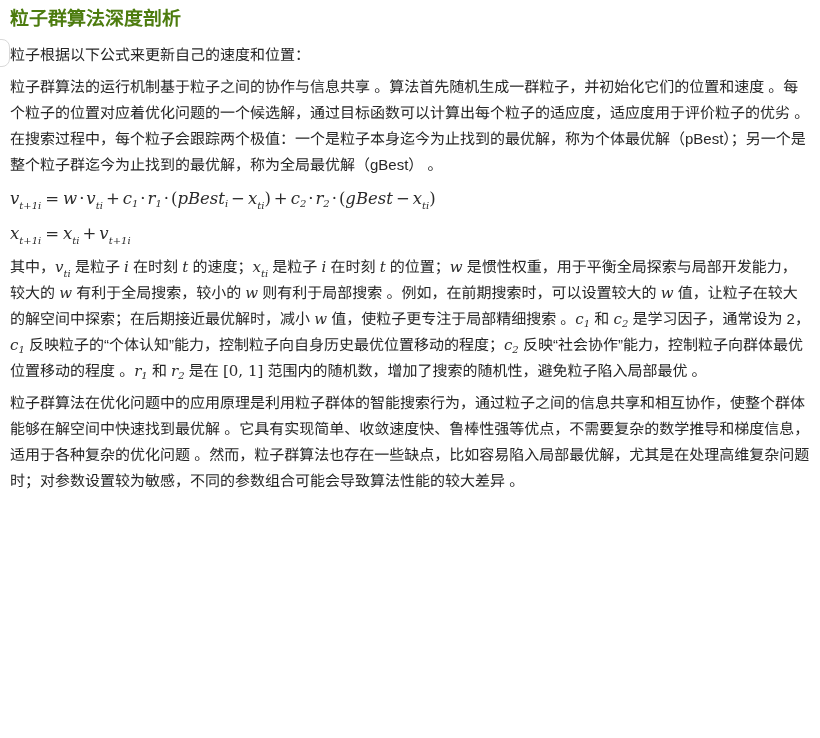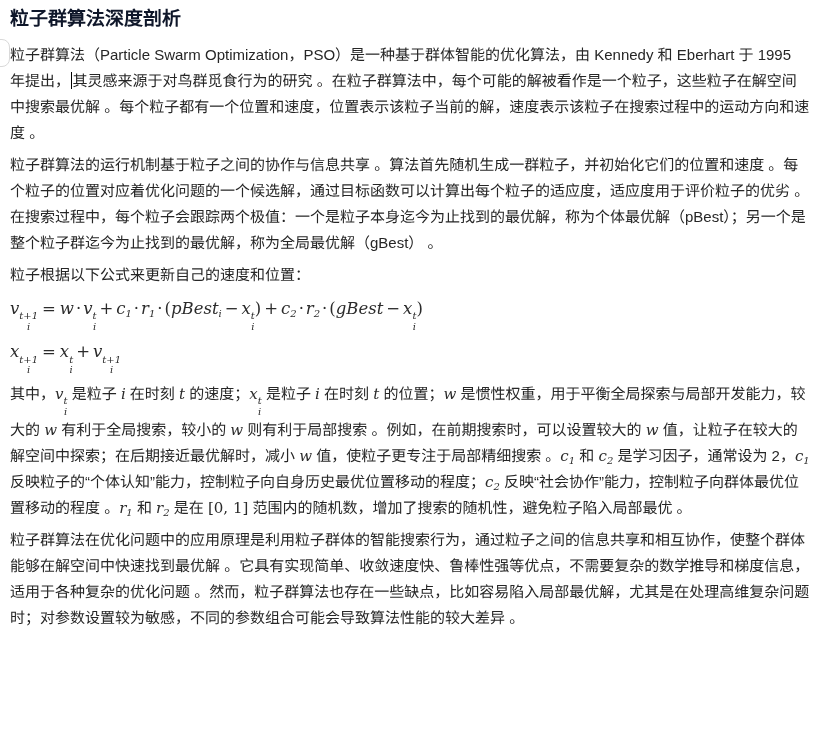--- a/index.html
+++ b/index.html
@@ -8,58 +8,57 @@
     background:#ffffff;
     font-family:"Liberation Sans","DejaVu Sans",sans-serif;
     color:#262626;
   }
   .page{position:relative;width:800px;padding:6px 10px 0 10px;}
   .block-handle{
     position:absolute;left:-28px;top:39px;width:36px;height:26px;
     border:1px solid #d9d9d9;border-radius:8px;background:transparent;
   }
   h1.doc-title{
-    margin:0 0 10px 0;font-size:19px;line-height:26px;font-weight:700;color:#0f172a;
+    margin:0 0 10px 0;font-size:19px;line-height:26px;font-weight:700;color:#4d7c0f;
   }
   .para{
     margin:0 0 6px 0;font-size:15px;line-height:26px;color:#262626;
     word-break:break-all;
   }
   .formula{
     margin:1px 0 5px 0;font-size:16.5px;line-height:30px;
     font-family:"DejaVu Serif","Liberation Serif",serif;color:#2b2b2b;
   }
   .math{font-family:"DejaVu Serif","Liberation Serif",serif;color:#2b2b2b;white-space:nowrap;}
   .mi{font-style:italic;}
   .mup{font-style:normal;}
   .mrel{margin:0 .24em;}
   .mbin{margin:0 .18em;}
   .mdot{margin:0 .12em;}
   sub,sup{font-size:10px;line-height:0;}
   sub{vertical-align:-0.25em;}
   .ss{
-    display:inline-flex;flex-direction:column;align-items:center;
+    display:inline-flex;flex-direction:row;align-items:flex-end;
     vertical-align:-0.52em;font-size:10px;line-height:1.06;font-style:italic;
   }
   .ss .sups,.ss .subs{display:block;}
   .caret{
     display:inline-block;width:1.5px;height:17px;background:#000000;
     vertical-align:-3px;margin:0 0.5px;
   }
 </style>
 </head>
 <body>
 
 <div class="page">
   <div class="block-handle"></div>
   <h1 class="doc-title">粒子群算法深度剖析</h1>
   <div id="doc-body">
-      <div class="para"><span>粒子群算法（Particle Swarm Optimization，PSO）是一种基于群体智能的优化算法，由 Kennedy 和 Eberhart 于 1995 年提出，</span><span class="caret"></span><span>其灵感来源于对鸟群觅食行为的研究 。在粒子群算法中，每个可能的解被看作是一个粒子，这些粒子在解空间中搜索最优解 。每个粒子都有一个位置和速度，位置表示该粒子当前的解，速度表示该粒子在搜索过程中的运动方向和速度 。</span></div>
+      <div class="para"><span>粒子根据以下公式来更新自己的速度和位置：</span></div>
       <div class="para"><span>粒子群算法的运行机制基于粒子之间的协作与信息共享 。算法首先随机生成一群粒子，并初始化它们的位置和速度 。每个粒子的位置对应着优化问题的一个候选解，通过目标函数可以计算出每个粒子的适应度，适应度用于评价粒子的优劣 。在搜索过程中，每个粒子会跟踪两个极值：一个是粒子本身迄今为止找到的最优解，称为个体最优解（pBest）；另一个是整个粒子群迄今为止找到的最优解，称为全局最优解（gBest） 。</span></div>
-      <div class="para"><span>粒子根据以下公式来更新自己的速度和位置：</span></div>
       <div class="formula math"><span class="mi">v<span class="ss">
             <span class="sups">t+1</span>
             <span class="subs">i</span>
           </span></span><span class="mrel">=</span><span class="mi">w</span><span class="mdot">·</span><span class="mi">v<span class="ss">
             <span class="sups">t</span>
             <span class="subs">i</span>
           </span></span><span class="mbin">+</span><span class="mi">c<sub>1</sub></span><span class="mdot">·</span><span class="mi">r<sub>1</sub></span><span class="mdot">·</span><span class="mup">(</span><span class="mi">pBest<sub>i</sub></span><span class="mbin">−</span><span class="mi">x<span class="ss">
             <span class="sups">t</span>
             <span class="subs">i</span>
           </span></span><span class="mup">)</span><span class="mbin">+</span><span class="mi">c<sub>2</sub></span><span class="mdot">·</span><span class="mi">r<sub>2</sub></span><span class="mdot">·</span><span class="mup">(</span><span class="mi">gBest</span><span class="mbin">−</span><span class="mi">x<span class="ss">

